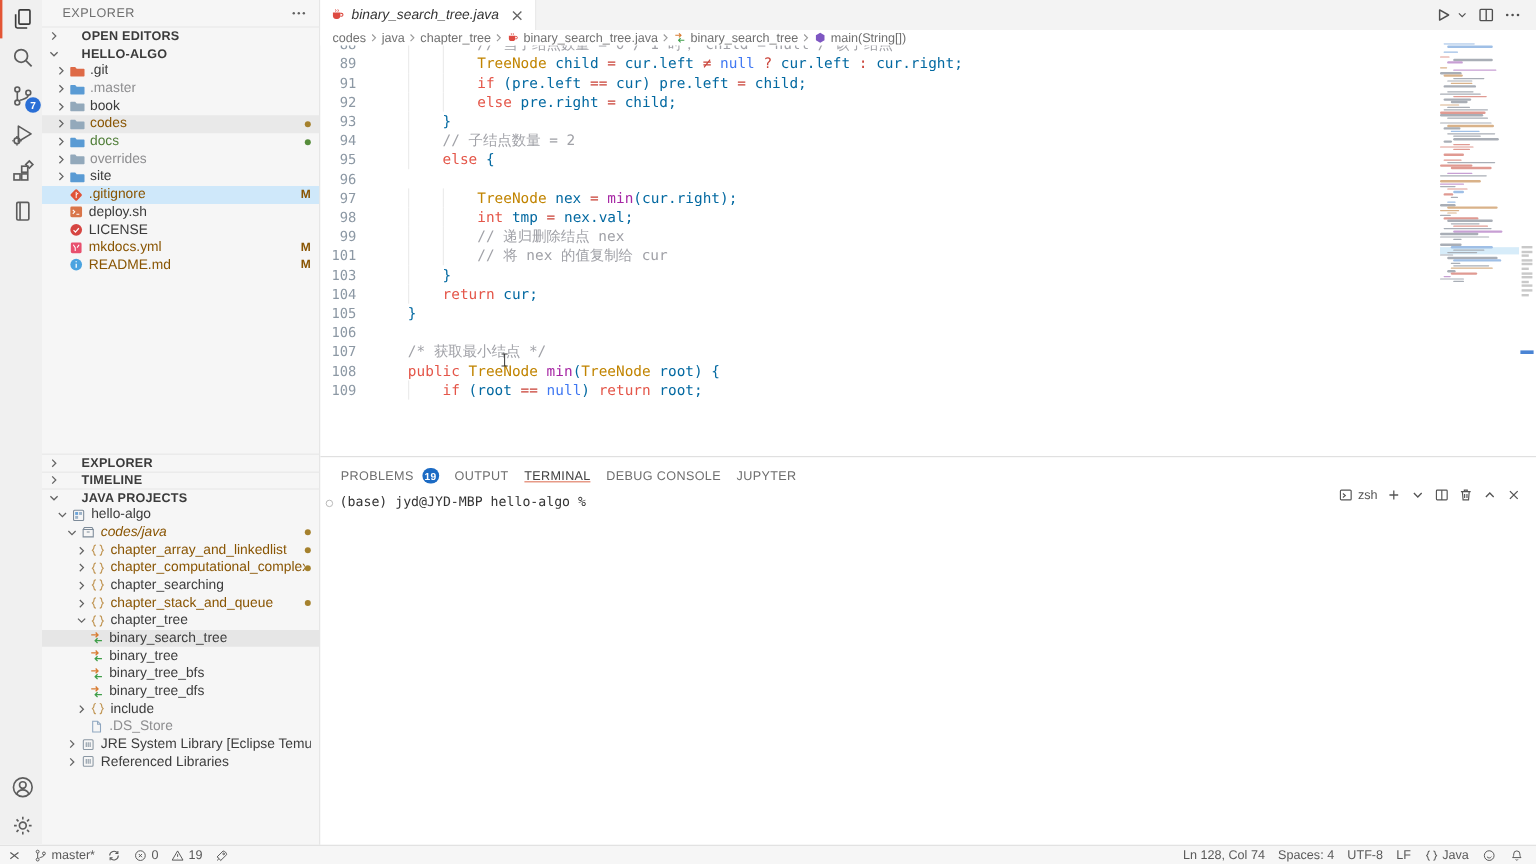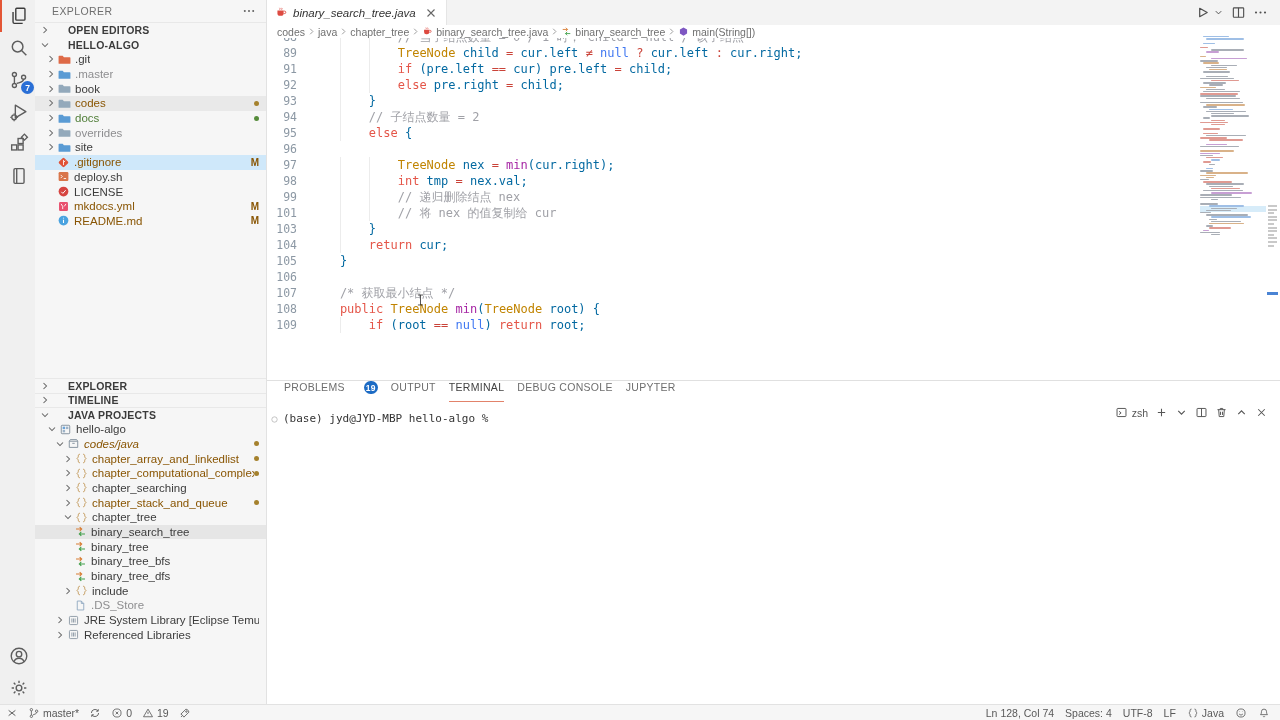--- a/index.html
+++ b/index.html
@@ -83,22 +83,22 @@
   #minimap { position:absolute; top:36px; right:14px; width:66px; bottom:0; overflow:hidden; }
   .mm-line { position:absolute; height:1.4px; border-radius:1px; }
   .mm-band { position:absolute; left:0; right:0; background:#cde7f8; opacity:.8; }
   #ruler { position:absolute; top:0; right:0; width:14px; bottom:0; }
   .rl-mark { position:absolute; }
 
   
   #panel { position:absolute; top:380px; left:0; right:0; bottom:0; border-top:1px solid #e0e0e0; background:#fff; }
   #panel-tabs-row { height:22px; display:flex; align-items:center; }
   #panel-tabs { display:flex; align-items:center; gap:13px; padding-left:17px; height:100%; }
-  .ptab { font-size:10.5px; letter-spacing:.3px; color:#6e6e6e; display:flex; align-items:flex-start;
-    gap:19px; height:100%; position:relative; cursor:pointer; }
+  .ptab { font-size:10.5px; letter-spacing:.3px; color:#6e6e6e; display:flex; align-items:flex-end;
+    gap:7px; height:100%; position:relative; cursor:pointer; }
   .ptab.active { color:#424242; }
   .ptab.active::after { content:""; position:absolute; left:0; right:0; bottom:1px; height:1.5px; background:#e2826a; }
   .pbadge { background:#1c6bc4; color:#fff; border-radius:8px; font-size:8.5px; min-width:14px;
     height:13px; display:flex; align-items:center; justify-content:center; font-weight:bold; padding:0 2px; }
   #panel-controls { margin-left:auto; display:flex; align-items:center; gap:7px; padding-right:12px;
     color:#555; font-size:10.5px;margin-top:41px; }
   #panel-controls .icon { width:13px; height:13px; cursor:pointer; }
   #panel-controls .shell-label { margin-left:-3px; }
   #terminal-body { position:relative; padding:9px 0 0 16px;
     font-family:"DejaVu Sans Mono","Liberation Mono",monospace; font-size:11px; color:#333; }

